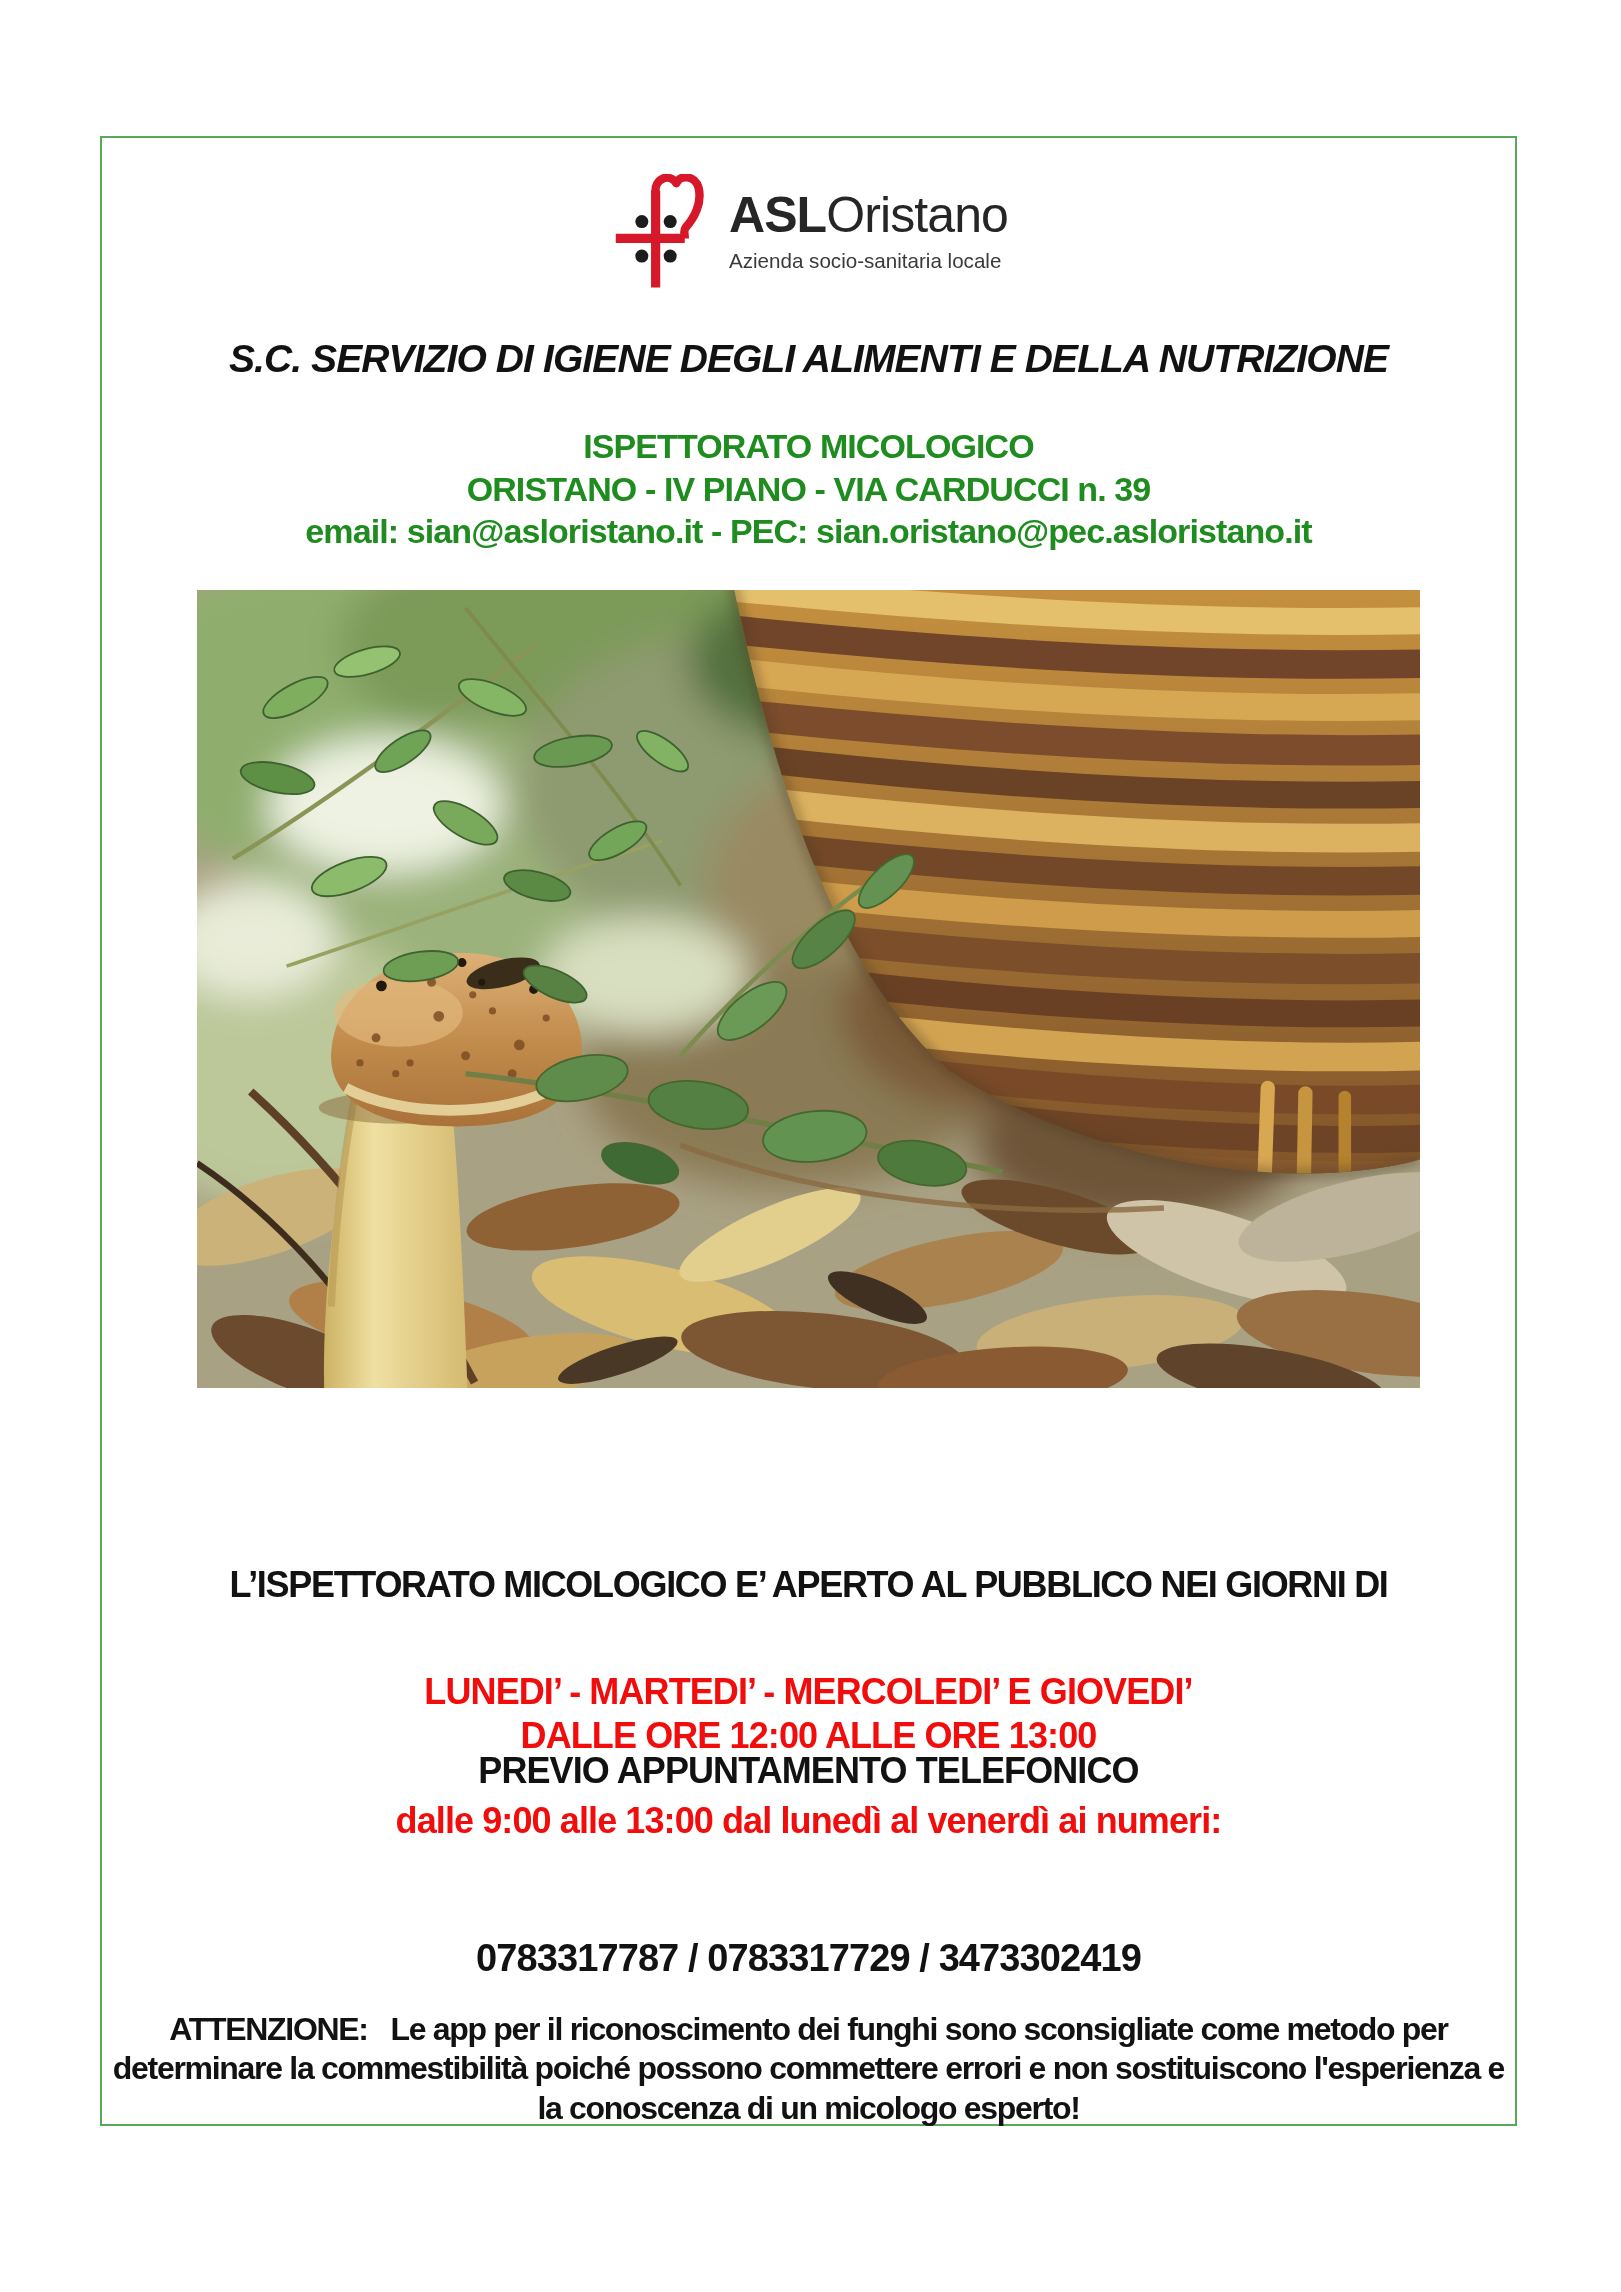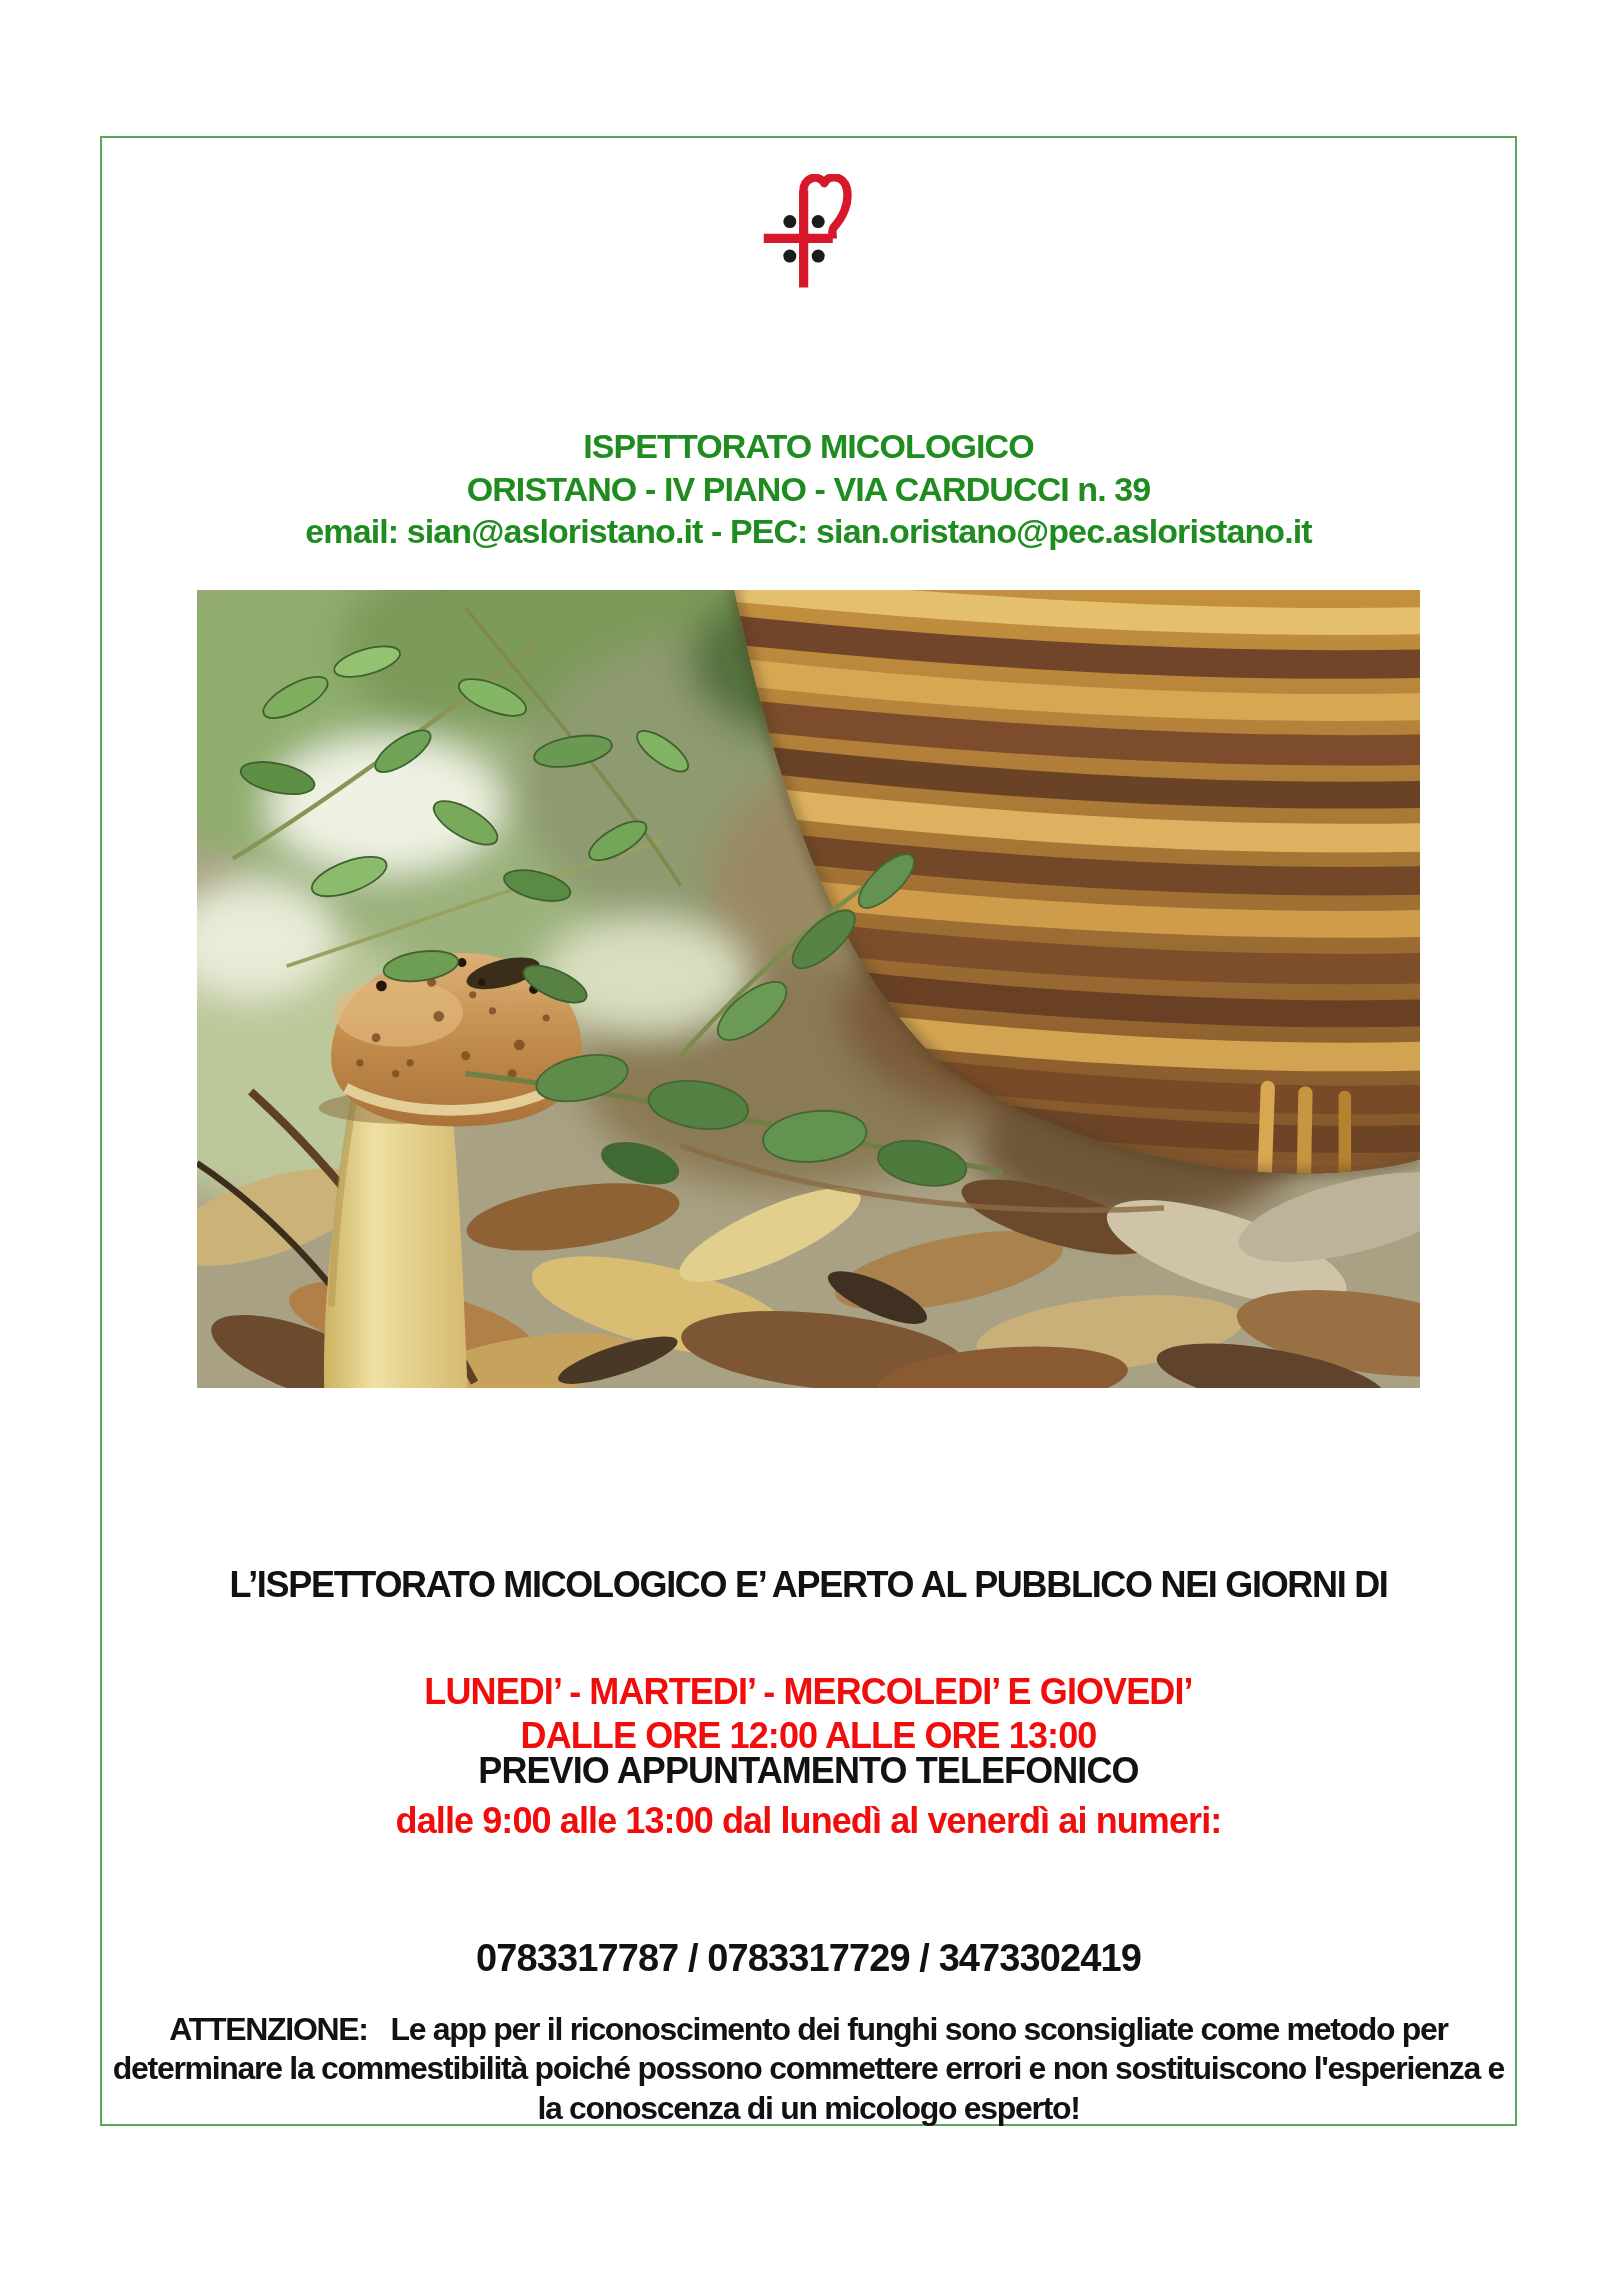--- a/index.html
+++ b/index.html
@@ -54,22 +54,29 @@
     <svg class="logo-icon" viewBox="0 0 130 150">
 
       <line x1="58" y1="22" x2="58" y2="148" stroke="#d7182a" stroke-width="12"></line>
       <line x1="6" y1="84" x2="96" y2="84" stroke="#d7182a" stroke-width="12"></line>
       <path d="M58,24 C56,6 76,-2 85,12 C90,0 110,2 114,18 C119,38 108,58 97,70 C94,74 96,78 96,84" fill="none" stroke="#d7182a" stroke-width="11" stroke-linejoin="round" stroke-linecap="butt"></path>
       <circle cx="40" cy="62" r="8.5" fill="#1c1c1c"></circle>
       <circle cx="77" cy="62" r="8.5" fill="#1c1c1c"></circle>
       <circle cx="40" cy="107" r="8.5" fill="#1c1c1c"></circle>
       <circle cx="77" cy="107" r="8.5" fill="#1c1c1c"></circle>
     </svg>
-  </div>
-
+    <div class="logo-text">
+      <div class="logo-line1">
+        <span class="asl">ASL</span><span class="city">Oristano</span>
+      </div>
+      <div class="logo-sub">Azienda socio-sanitaria locale</div>
+    </div>
+  </div>
+
+  <div class="abs title">S.C. SERVIZIO DI IGIENE DEGLI ALIMENTI E DELLA NUTRIZIONE</div>
 
   <div class="abs contact">
     <div>ISPETTORATO MICOLOGICO</div>
     <div>ORISTANO - IV PIANO - VIA CARDUCCI n. 39</div>
     <div>email: sian@asloristano.it  - PEC: sian.oristano@pec.asloristano.it</div>
   </div>
 
   <div class="photo">
     <svg viewBox="0 0 1366 891" preserveAspectRatio="none">
       <defs>

